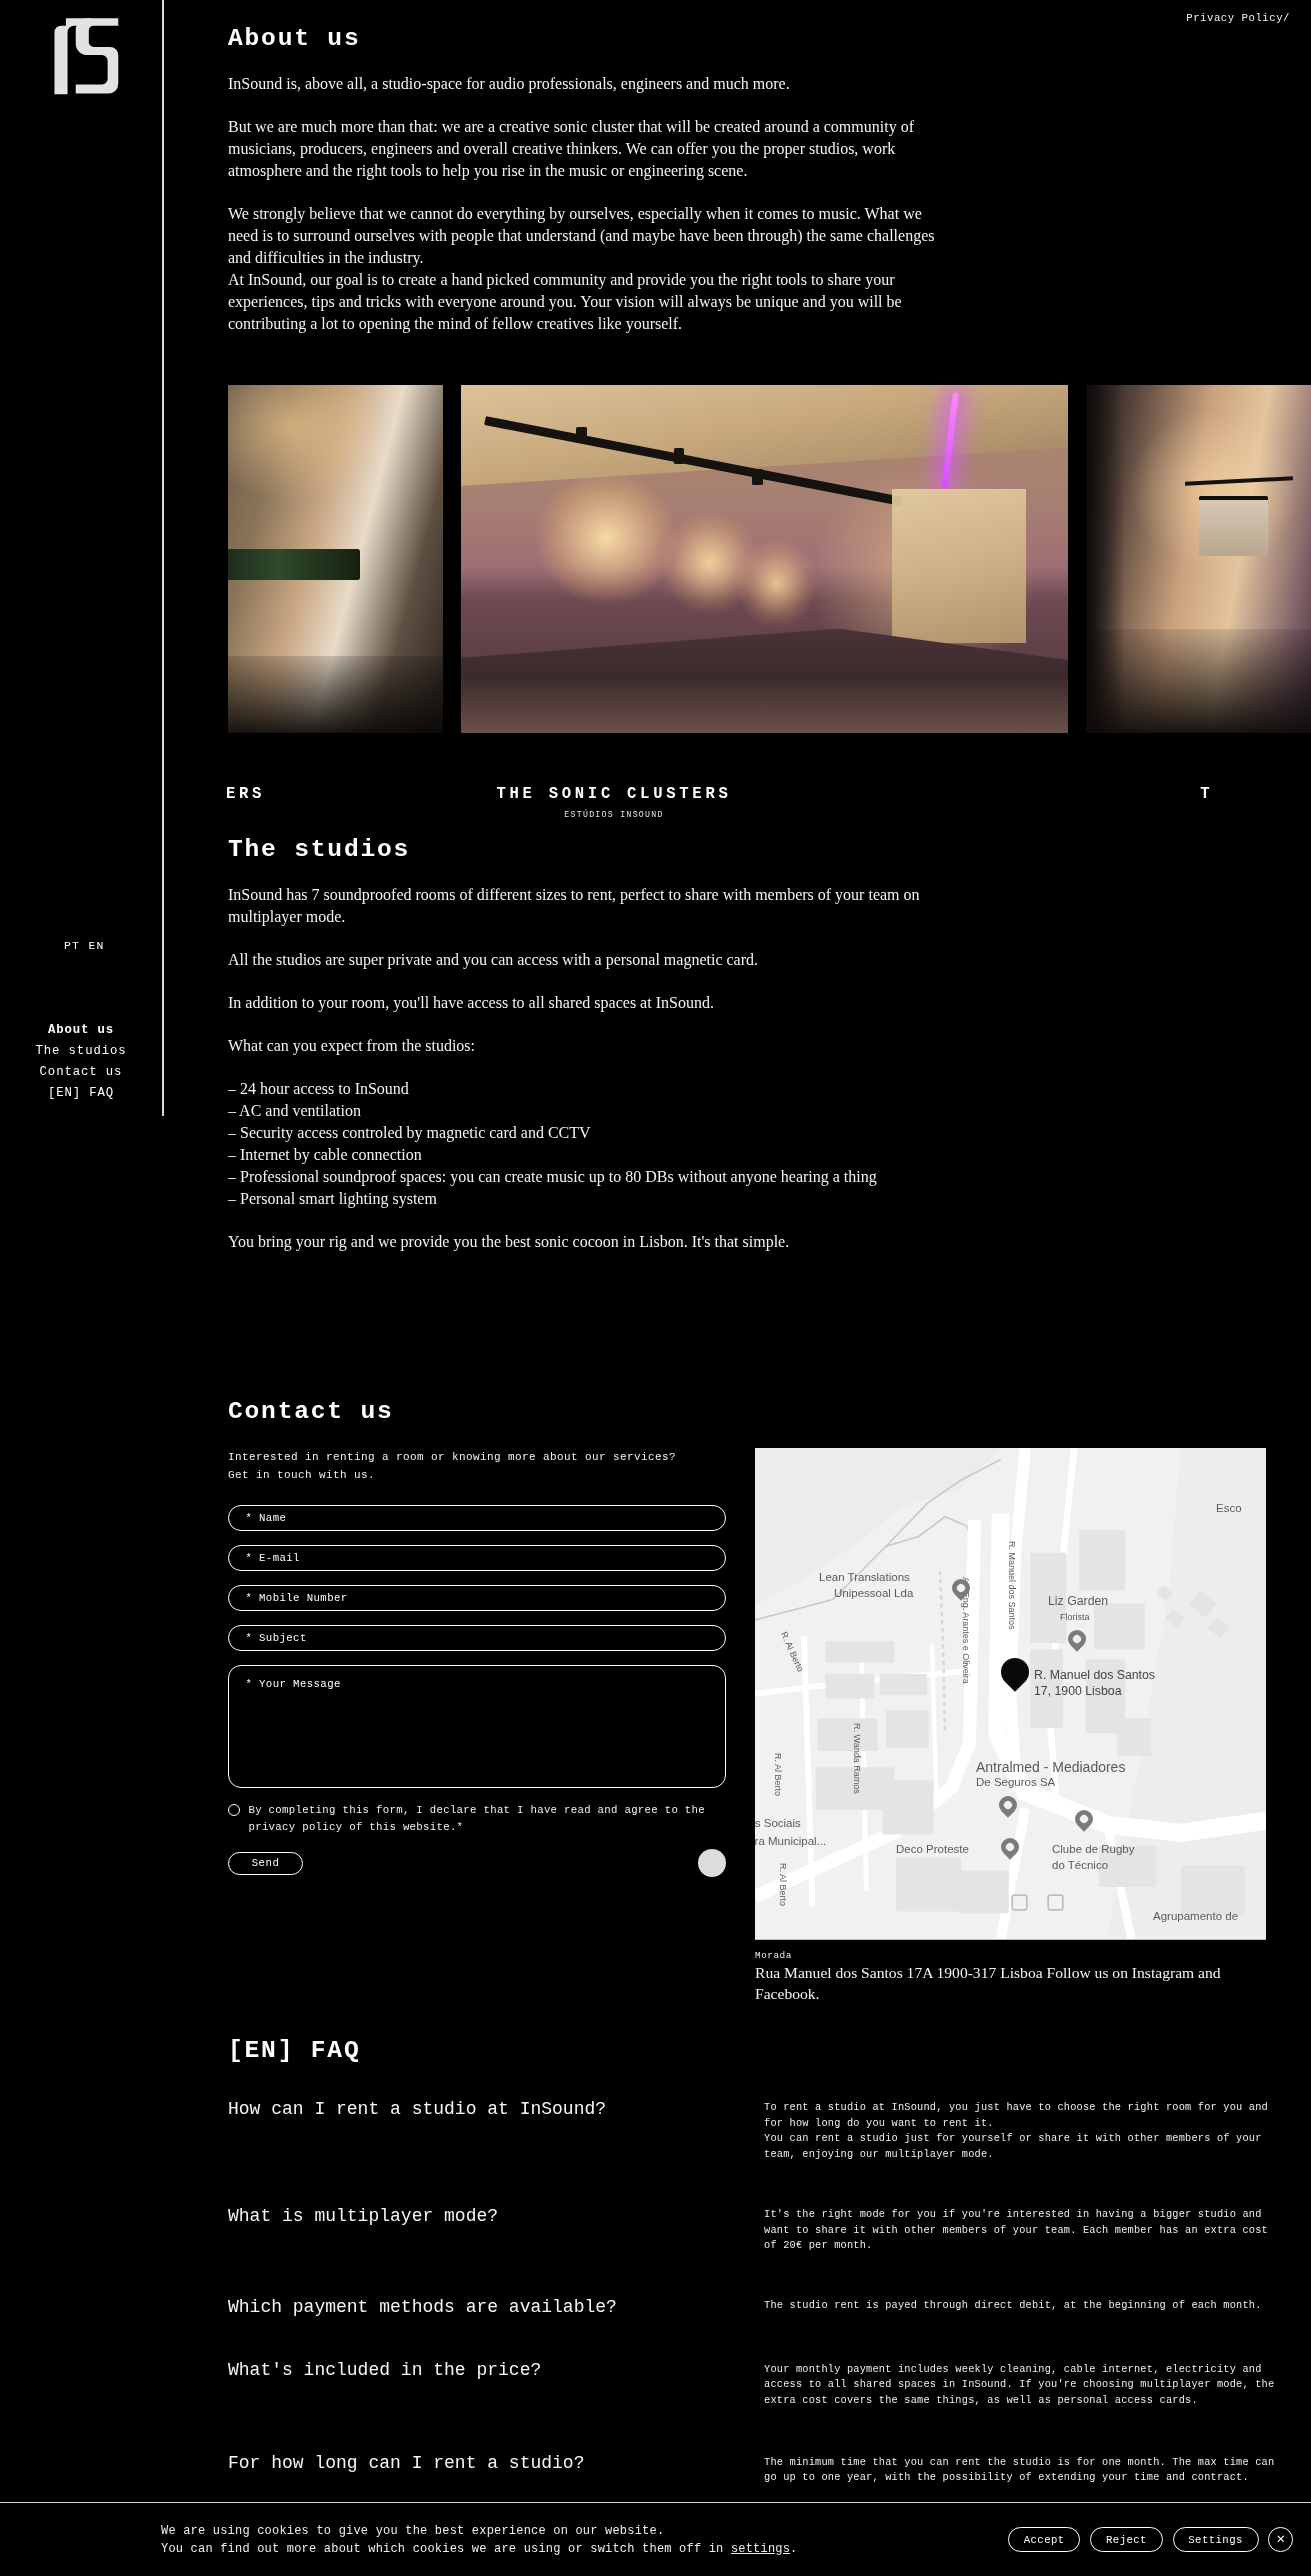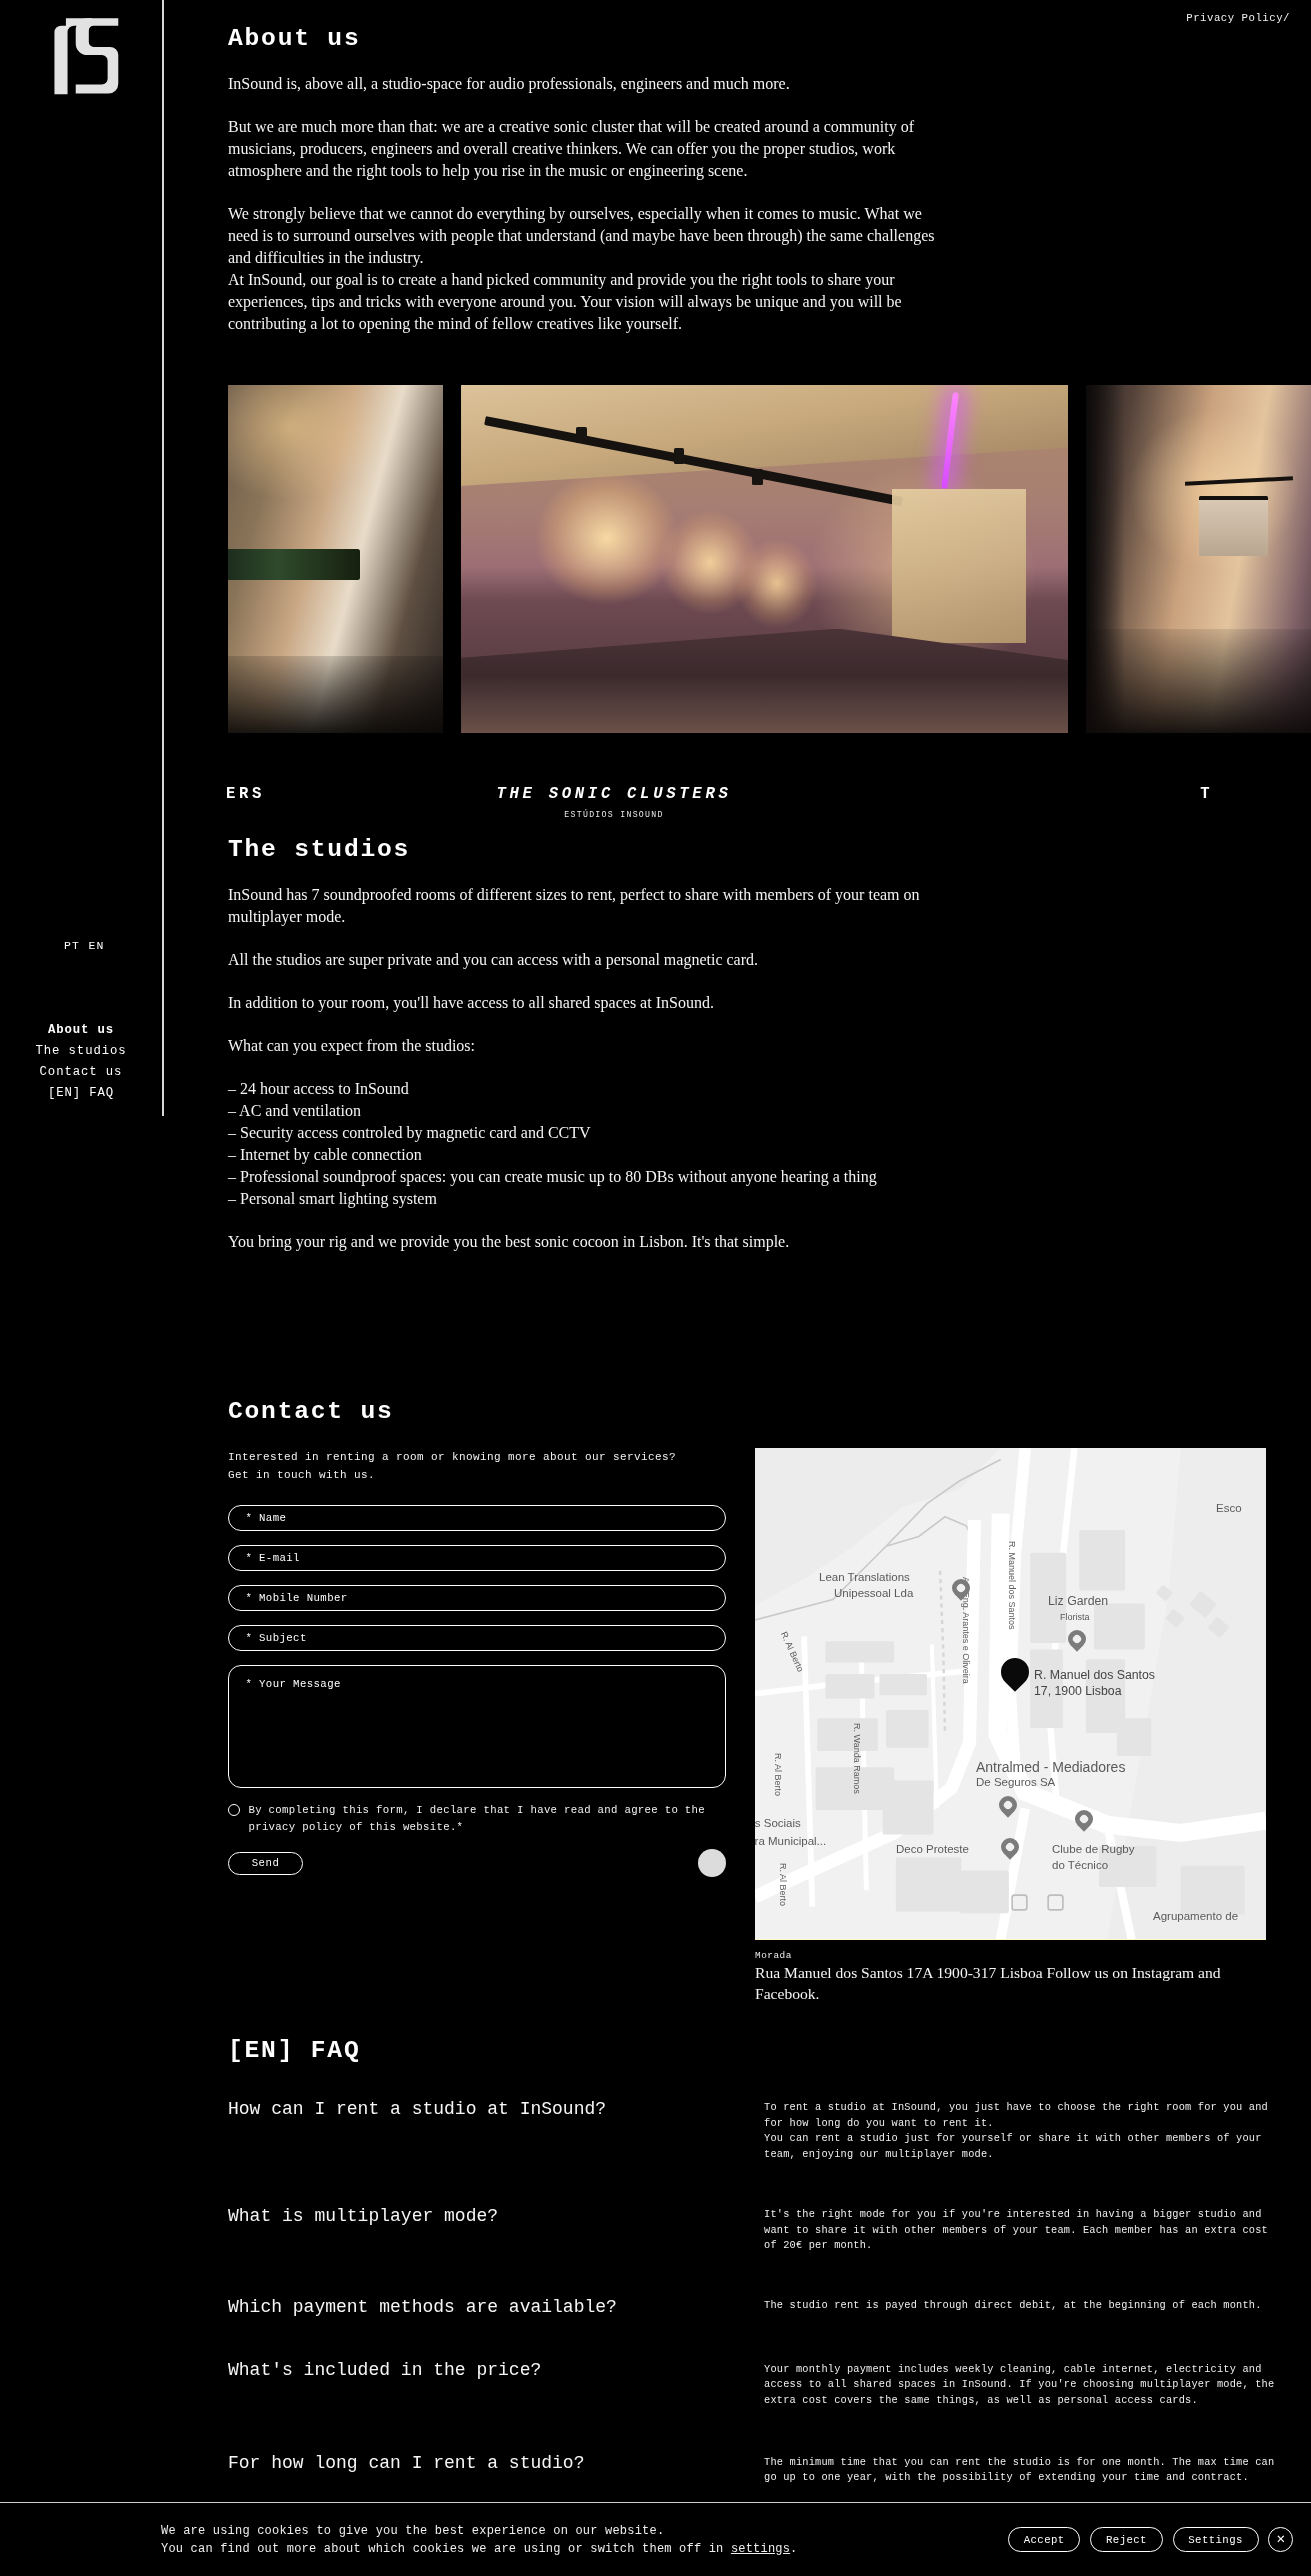--- a/index.html
+++ b/index.html
@@ -272,21 +272,20 @@
   }
   .cap-main {
     position: absolute;
     left: 0; right: 0;
     top: 3.3px;
     text-align: center;
     font-size: 15.6px;
     font-weight: 700;
     letter-spacing: 3.7px;
     color: #fff;
-    font-style: italic;
   }
   .cap-sub {
     position: absolute;
     left: 0; right: 0;
     top: 28px;
     text-align: center;
     font-size: 8.2px;
     letter-spacing: 1.3px;
     color: #e9e9e9;
   }
@@ -405,21 +404,21 @@
   .scroll-dot {
     width: 28px; height: 28px;
     border-radius: 50%;
     background: #dcdcdc;
     cursor: pointer;
   }
 
   
   .map-frame {
     width: 511px; height: 492px;
-    background: #fef9c3;
+    background: #7dd3fc;
     position: relative;
     overflow: hidden;
   }
   .map-bg { position: absolute; inset: 0; }
   .map-label {
     position: absolute;
     font-family: "Liberation Sans", sans-serif;
     color: #5a5a5a;
     white-space: nowrap;
   }

